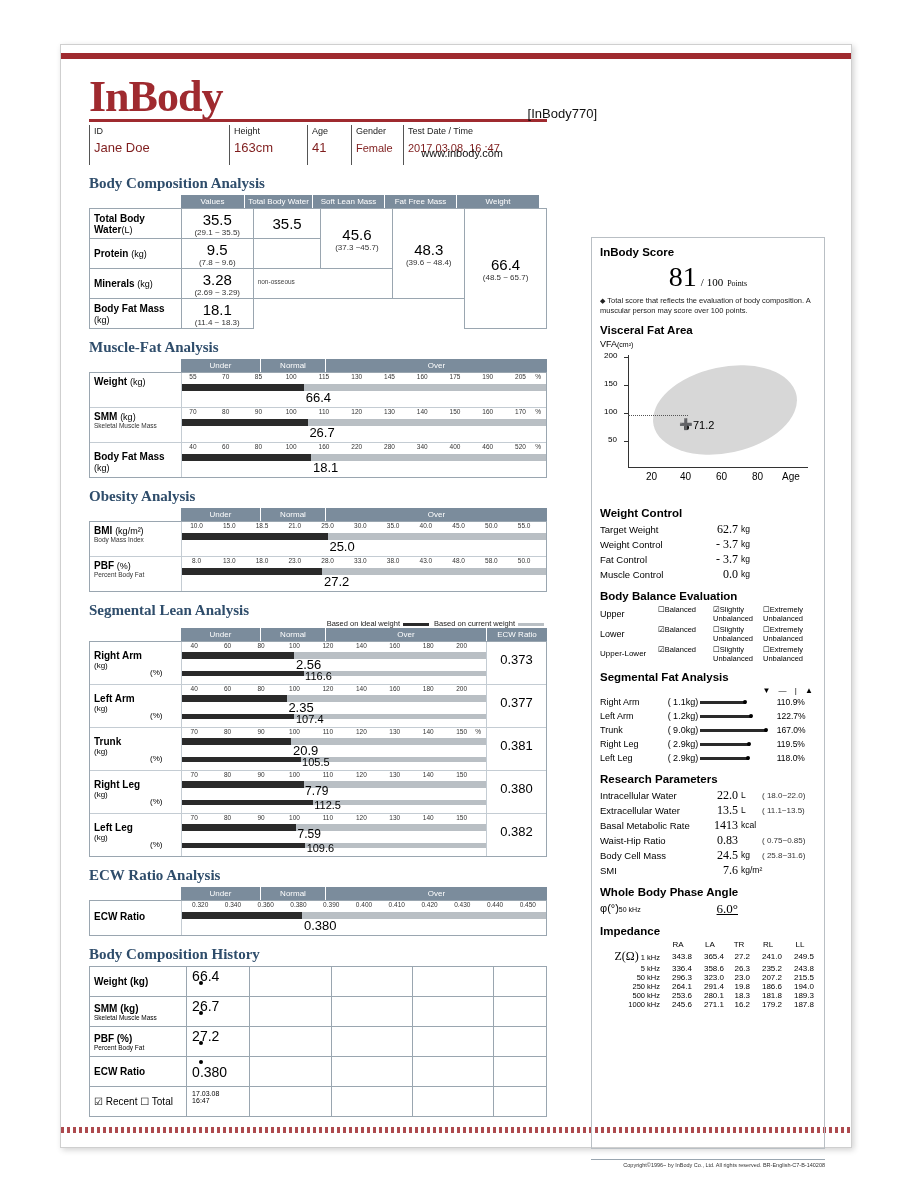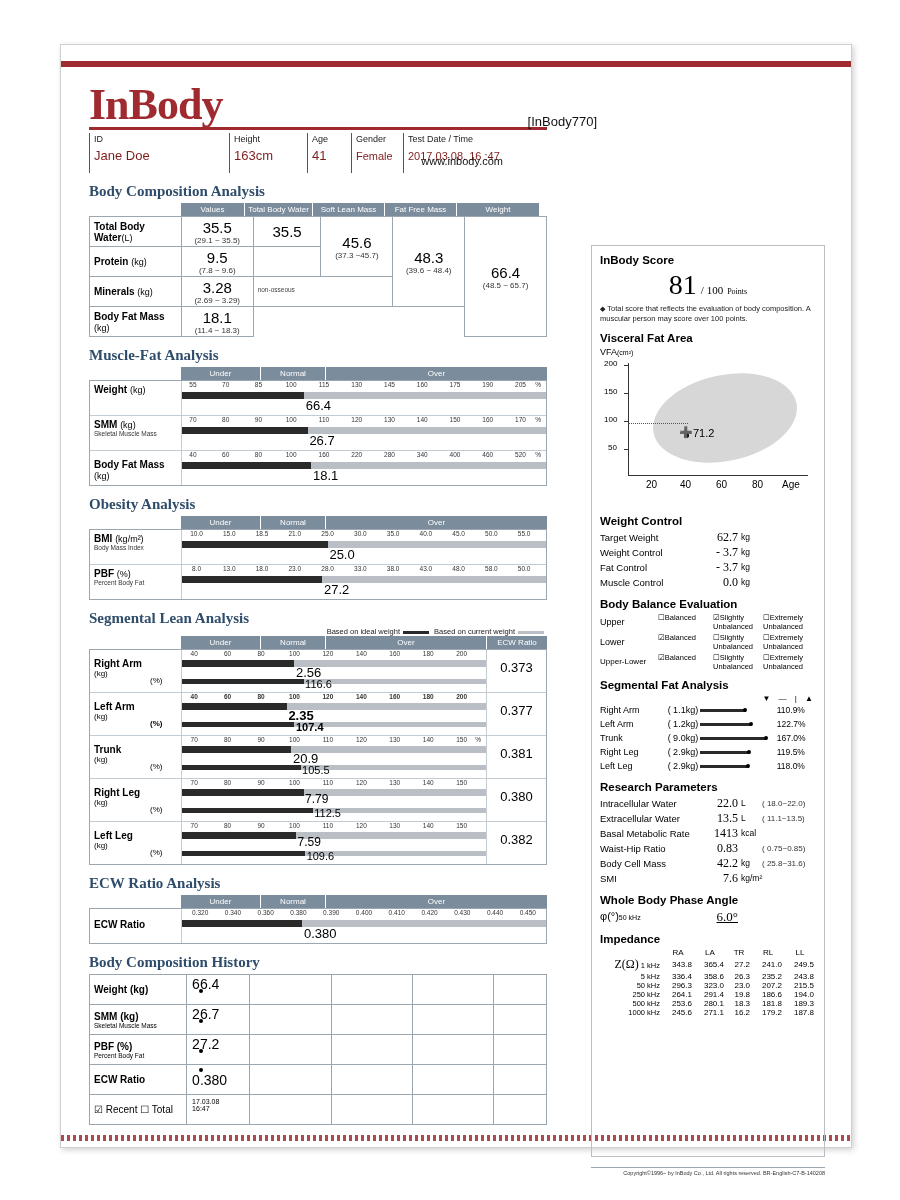--- a/index.html
+++ b/index.html
@@ -10,21 +10,21 @@
     font-family:"Liberation Sans", sans-serif;
     position:relative;
     overflow:hidden;
   }
   
   #page-shell {
     position:absolute; left:60px; top:44px; width:792px; height:1104px;
     background:#fff; border:1px solid #cfcfcf;
     box-shadow:2px 2px 6px rgba(0,0,0,0.18);
   }
-  #page-inner { position:absolute; left:0; top:16px; width:100%; height:100%; }
+  #page-inner { position:absolute; left:0; top:8px; width:100%; height:100%; }
   .hr-top { position:absolute; left:0; top:0; width:100%; height:6px; background:#9f2a2f; }
   .hatch { position:absolute; left:0; bottom:22px; width:100%; height:6px;
     background:repeating-linear-gradient(90deg,#9f2a2f 0 3px, #ffffff 3px 6px); opacity:.85;}
   .content { position:absolute; left:28px; top:18px; width:736px; }
 
   
   .brand-row { position:relative; height:52px; }
   .brand { font-family:"Liberation Serif", serif; font-weight:bold; font-size:44px;
     color:#9f2a2f; letter-spacing:-1px; line-height:52px; }
   .brand .body { color:#9f2a2f; }
@@ -415,21 +415,21 @@
               <div class="bar" style="width:40%;top:29px;height:5px;"></div>
               <div class="val-under" style="left:40.5%;top:28px;font-size:11px;">116.6</div>
               <div style="position:absolute;left:-32px;top:26px;font-size:8px;">(%)</div>
             </div>
             <div class="ecwcol">0.373</div>
           </div>
 
           <div class="row">
             <div class="rowlabel" style="padding-top:8px;"><span>Left Arm</span>
               <span class="un" style="display:block;font-size:8px;"><span>(kg)</span></span></div>
-            <div class="bararea" style="height:42px;font-weight:bold;">
+            <div class="bararea" style="height:42px;">
               <div class="ticks">
                 <span style="left:4%">40</span>
                 <span style="left:15%">60</span>
                 <span style="left:26%">80</span>
                 <span style="left:37%">100</span>
                 <span style="left:48%">120</span>
                 <span style="left:59%">140</span>
                 <span style="left:70%">160</span>
                 <span style="left:81%">180</span>
                 <span style="left:92%">200</span>
@@ -760,21 +760,21 @@
             <div class="r"></div>
           </div>
         <div class="kv">
             <div class="k">Waist-Hip Ratio</div>
             <div class="n">0.83</div>
             <div class="u"></div>
             <div class="r">( 0.75~0.85)</div>
           </div>
         <div class="kv">
             <div class="k">Body Cell Mass</div>
-            <div class="n">42.2</div>
+            <div class="n">24.5</div>
             <div class="u">kg</div>
             <div class="r">( 25.8~31.6)</div>
           </div>
         <div class="kv">
             <div class="k">SMI</div>
             <div class="n">7.6</div>
             <div class="u">kg/m²</div>
             <div class="r"></div>
           </div>
 

